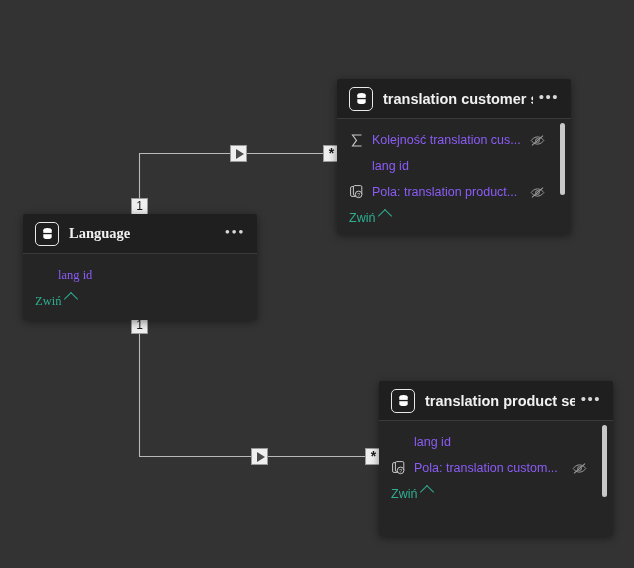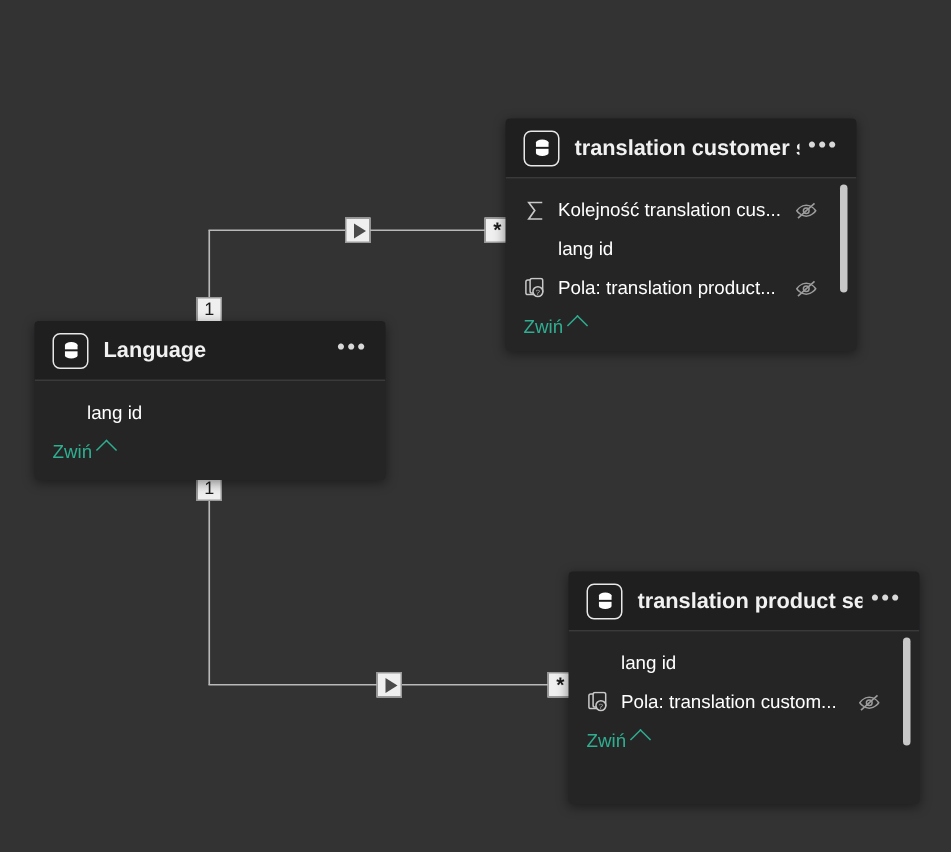--- a/index.html
+++ b/index.html
@@ -129,39 +129,39 @@
     min-width: 16px;
     margin-right: 7px;
     display: flex;
     align-items: center;
     justify-content: center;
     color: #c9c9c9;
   }
   .field-icon.blank { visibility: hidden; }
   .field-label {
     flex: 1;
-    color: #ffffff;
+    color: #8b5cf6;
     font-size: 12.5px;
     white-space: nowrap;
     overflow: hidden;
   }
   .hidden-eye {
     width: 16px;
     min-width: 16px;
     margin-left: 6px;
     color: #9c9c9c;
     display: flex;
     align-items: center;
     justify-content: center;
   }
   .hidden-eye.blank { visibility: hidden; }
 
   .collapse-link {
     display: flex;
-    align-items: center;
+    align-items: flex-start;
     gap: 5px;
     color: #2fae90;
     font-size: 12.5px;
     padding: 6px 0 8px 12px;
     cursor: pointer;
     width: max-content;
   }
   .collapse-link .chev {
     display: inline-block;
     width: 9px;
@@ -265,21 +265,21 @@
         </span>
       </div>
 
       <div class="collapse-link">
         <span>Zwiń</span>
         <span class="chev"></span>
       </div>
     </div>
   </div>
 
-  <div class="table-card" style="left:23px; top:214px; width:234px; height:106px;">
+  <div class="table-card" style="left:23px; top:214px; width:234px; height:106px;font-family:Liberation Serif, serif;">
 
     <div class="card-header">
       <span class="db-icon">
         <svg width="13" height="13" viewBox="0 0 13 13">
           <ellipse cx="6.5" cy="3" rx="4.2" ry="2" fill="#ffffff"></ellipse>
           <path d="M2.3 3 v7 a4.2 2 0 0 0 8.4 0 V3" fill="#ffffff"></path>
           <rect x="1.6" y="5.9" width="9.8" height="1.3" fill="#1f1f20"></rect>
         </svg>
       </span>
       <span class="card-title">Language</span>

